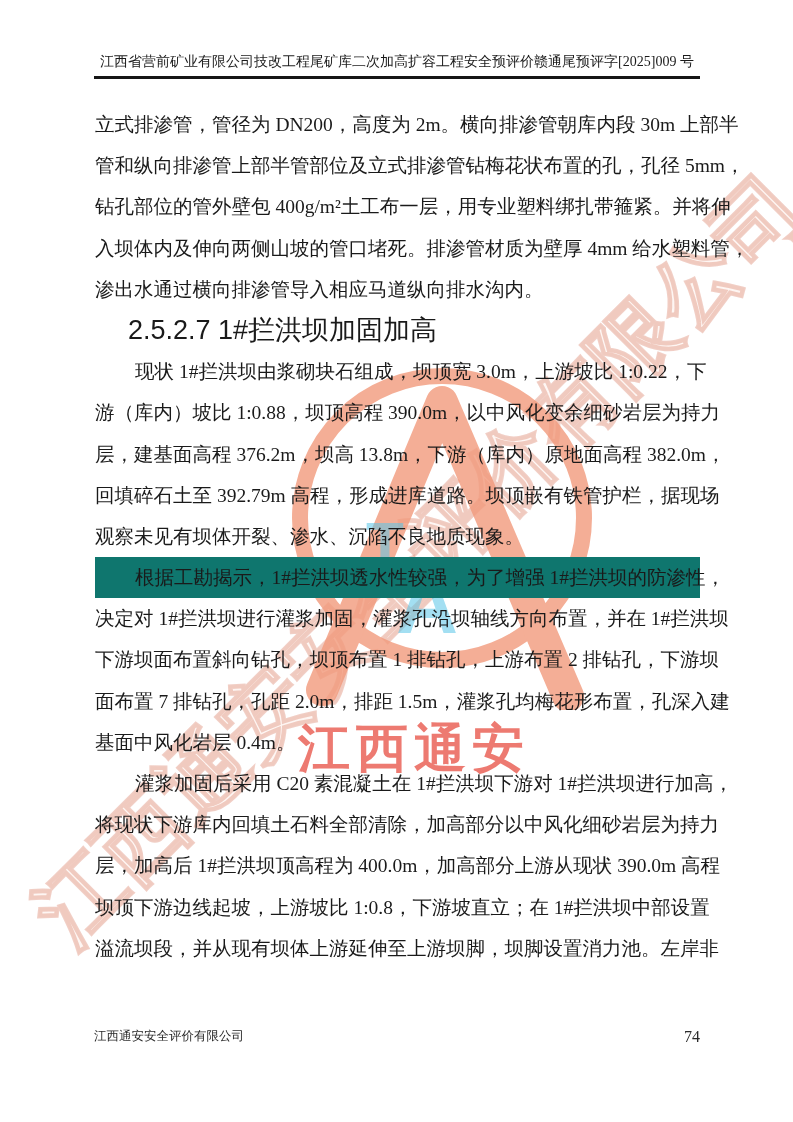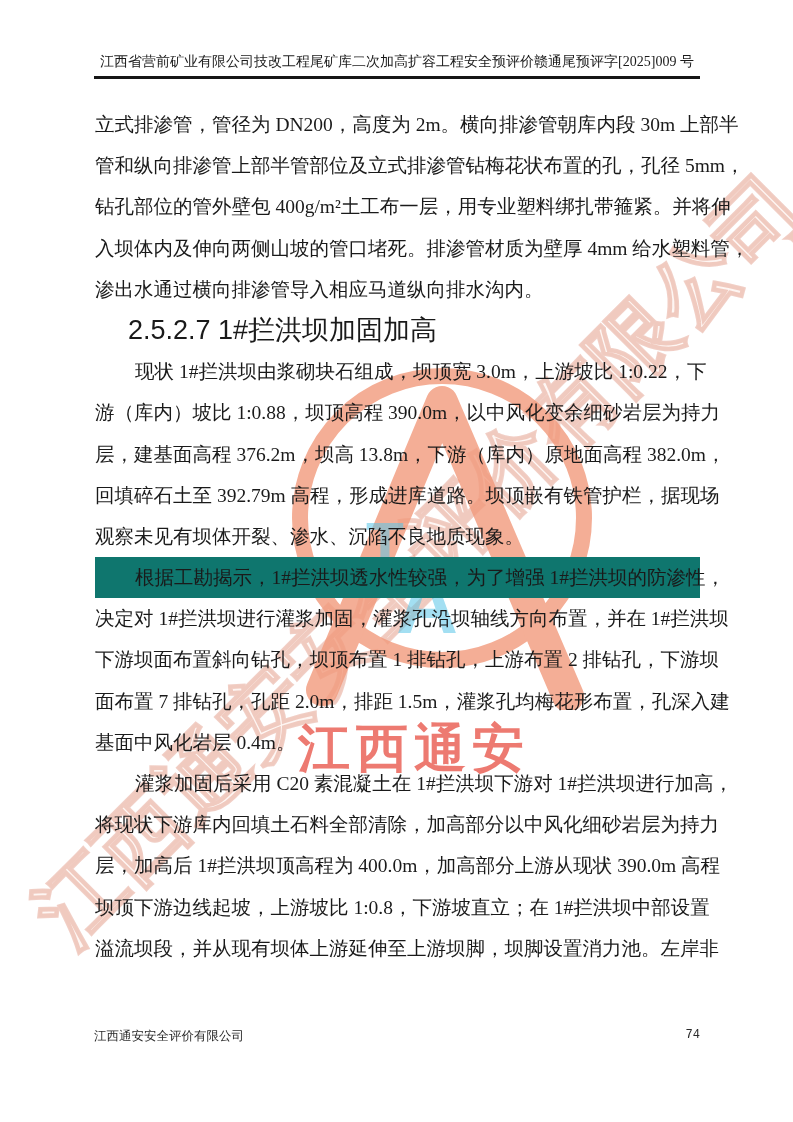--- a/index.html
+++ b/index.html
@@ -45,21 +45,21 @@
   }
   .ln.short{text-align-last:left;}
   .ln.ind{text-indent:40px;}
   .ln.whitebg{background:#0f766e;}
   .ln.heading{font-weight:normal;font-size:27px;font-family:"Liberation Sans","DejaVu Sans",sans-serif;margin-left:33px;}
   .ftr{
     position:absolute;left:94px;top:1028px;width:606px;z-index:1;
     display:flex;justify-content:space-between;align-items:flex-start;
     font-size:12.5px;color:#2a2a2a;
   }
-  .ftr .pg{font-size:12px;font-family:Liberation Mono, monospace;}
+  .ftr .pg{font-size:16px;}
 </style>
 </head>
 <body>
 
 <div class="page">
 
   <div class="wm-layer">
     <div class="wm-diag">江西通安安全评价有限公司</div>
     <svg class="wm-logo" width="330" height="350" viewBox="0 0 330 350">
       <g opacity="0.8">

